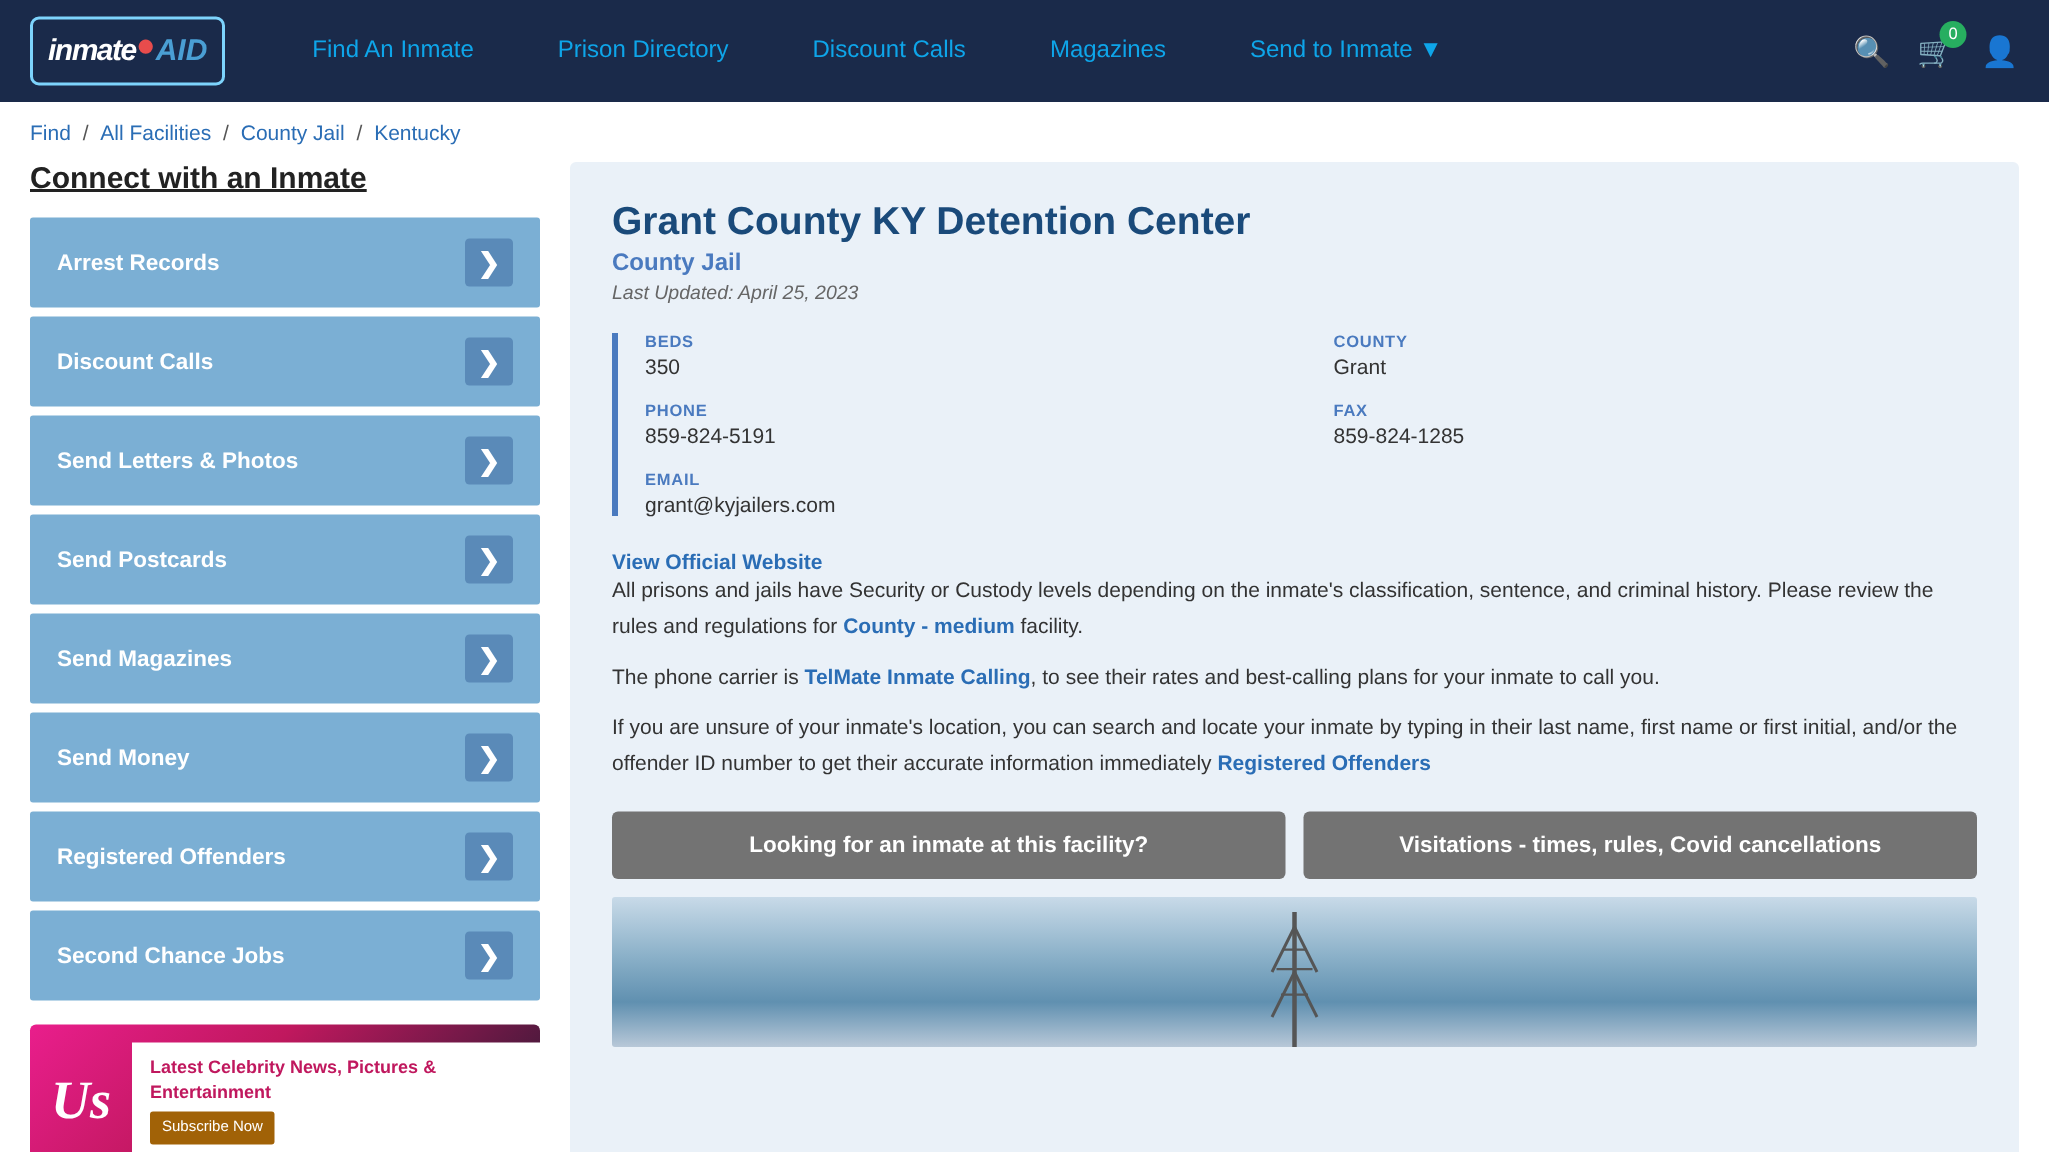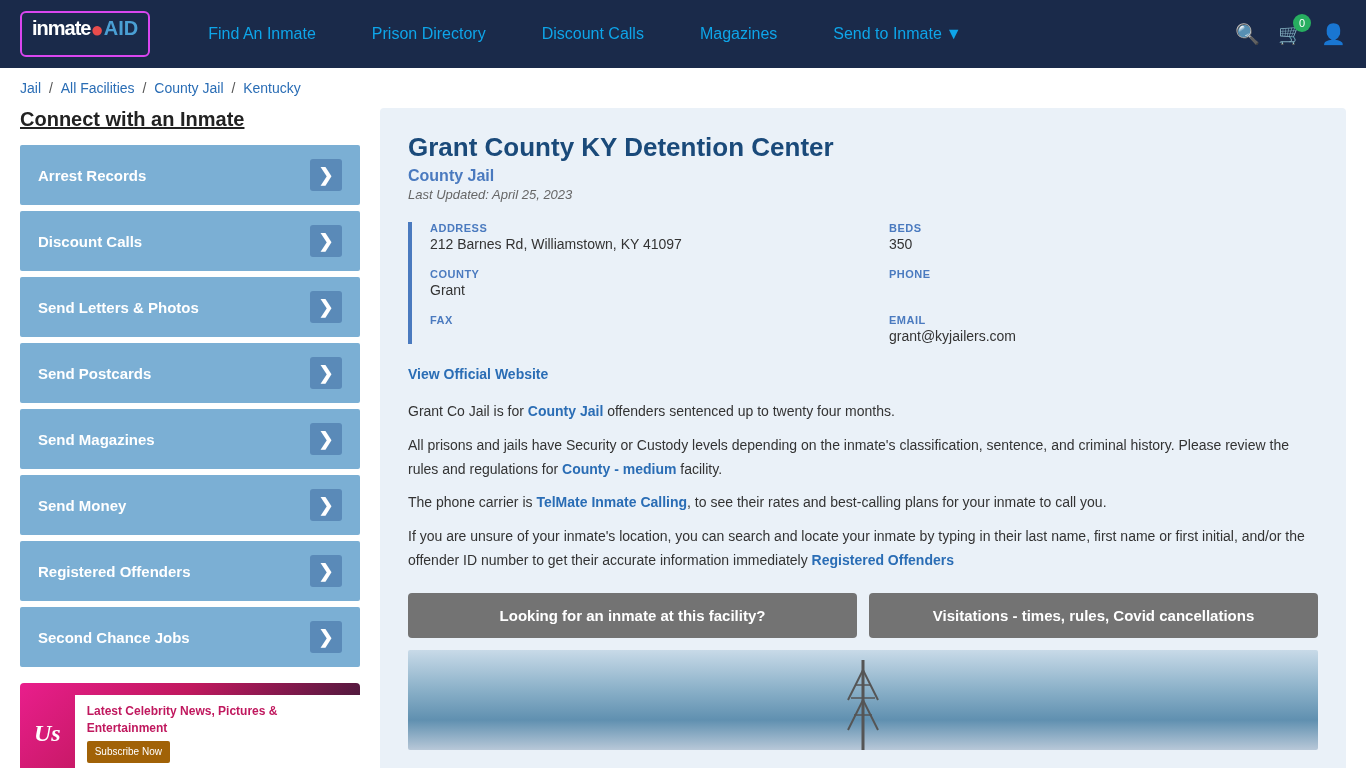--- a/index.html
+++ b/index.html
@@ -13,25 +13,26 @@
       padding: 0 20px;
       height: 68px;
     }
     .nav-logo {
       margin-right: 30px;
       display: flex;
       align-items: center;
     }
     .logo-box {
       background: #1a2a4a;
-      border: 2px solid #d946ef;
+      border: 2px solid #7dd3fc;
       border-radius: 6px;
       padding: 4px 10px;
       display: flex;
-      align-items: flex-start;
+      align-items: center;
+      font-style: italic;
     }
     .logo-text {
       color: #fff;
       font-size: 20px;
       font-weight: bold;
       letter-spacing: -1px;
     }
     .logo-aid {
       color: #4a9fd4;
       font-size: 20px;
@@ -156,21 +157,21 @@
       width: 100%;
       height: 100px;
       background: linear-gradient(135deg, #e91e8c 0%, #c0185e 40%, #1a1a2e 100%);
       border-radius: 4px;
       display: flex;
       align-items: center;
       overflow: hidden;
       position: relative;
     }
     .ad-logo {
-      font-size: 24px;
+      font-size: 36px;
       font-weight: bold;
       font-style: italic;
       color: #fff;
       padding: 10px 14px;
       z-index: 1;
       font-family: Georgia, serif;
       flex-shrink: 0;
     }
     .ad-text-box {
       background: #fff;
@@ -331,21 +332,21 @@
       <span>🛒</span>
       <span class="cart-badge">0</span>
     </button>
     <button class="nav-icon-btn">
       <span>👤</span>
     </button>
   </div>
 </nav>
 
 <div class="breadcrumb">
-  <a href="#">Jail</a>
+  <a href="#">Find</a>
   <span> / </span>
   <a href="#">All Facilities</a>
   <span> / </span>
   <a href="#">County Jail</a>
   <span> / </span>
   <a href="#">Kentucky</a>
 </div>
 
 <div class="main-container">
 
@@ -394,48 +395,43 @@
     </div>
   </aside>
 
   <main class="content">
     <h1 class="facility-title">Grant County KY Detention Center</h1>
     <div class="facility-subtitle">County Jail</div>
     <div class="facility-updated">Last Updated: April 25, 2023</div>
 
     <div class="info-grid">
       <div>
-        <div class="info-label">ADDRESS</div>
-        <div class="info-value">212 Barnes Rd, Williamstown, KY 41097</div>
-      </div>
-      <div>
         <div class="info-label">BEDS</div>
         <div class="info-value">350</div>
       </div>
       <div>
         <div class="info-label">COUNTY</div>
         <div class="info-value">Grant</div>
       </div>
       <div>
         <div class="info-label">PHONE</div>
+        <div class="info-value">859-824-5191</div>
       </div>
       <div>
         <div class="info-label">FAX</div>
+        <div class="info-value">859-824-1285</div>
       </div>
       <div>
         <div class="info-label">EMAIL</div>
         <div class="info-value">grant@kyjailers.com</div>
       </div>
     </div>
 
     <a href="#" class="official-link">View Official Website</a>
 
-    <p class="description" style="margin-top:18px;">
-      <span>Grant Co Jail is for </span><a href="#" class="desc-link">County Jail</a><span> offenders sentenced up to twenty four months.</span>
-    </p>
     <p class="description">
       <span>All prisons and jails have Security or Custody levels depending on the inmate's classification, sentence, and criminal history. Please review the rules and regulations for </span><a href="#" class="desc-link">County - medium</a><span> facility.</span>
     </p>
     <p class="description">
       <span>The phone carrier is </span><a href="#" class="desc-link">TelMate Inmate Calling</a><span>, to see their rates and best-calling plans for your inmate to call you.</span>
     </p>
     <p class="description">
       <span>If you are unsure of your inmate's location, you can search and locate your inmate by typing in their last name, first name or first initial, and/or the offender ID number to get their accurate information immediately </span><a href="#" class="desc-link">Registered Offenders</a>
     </p>
 

